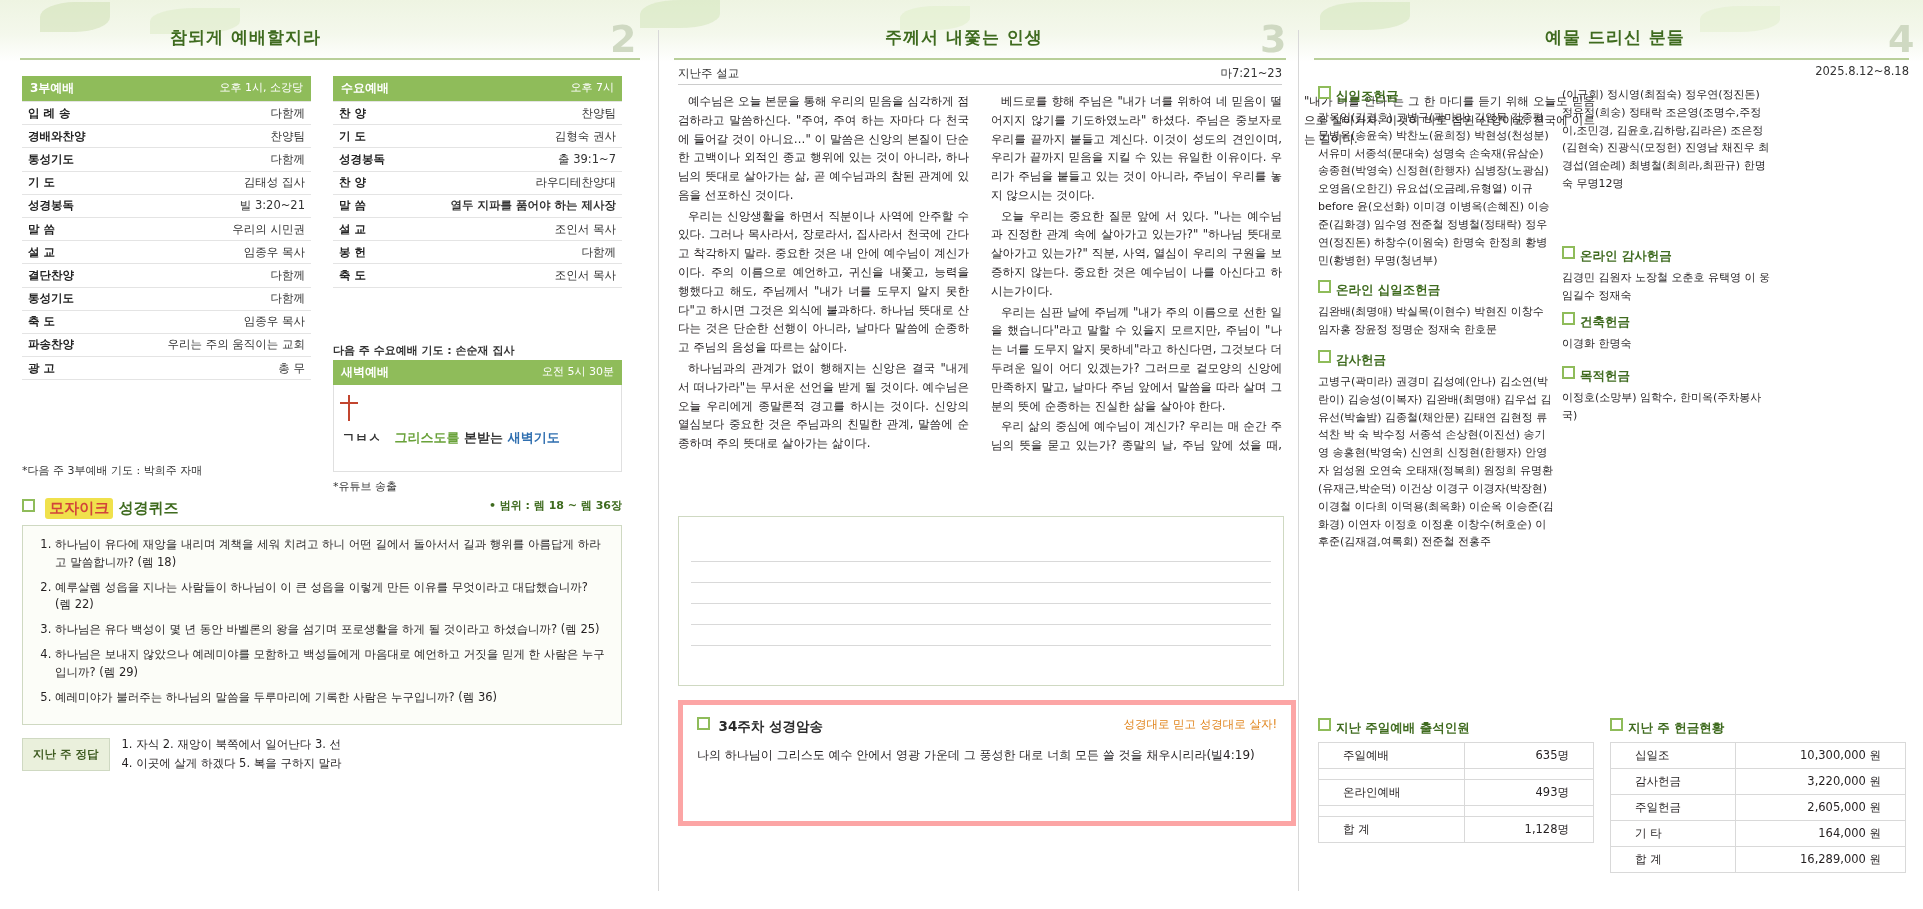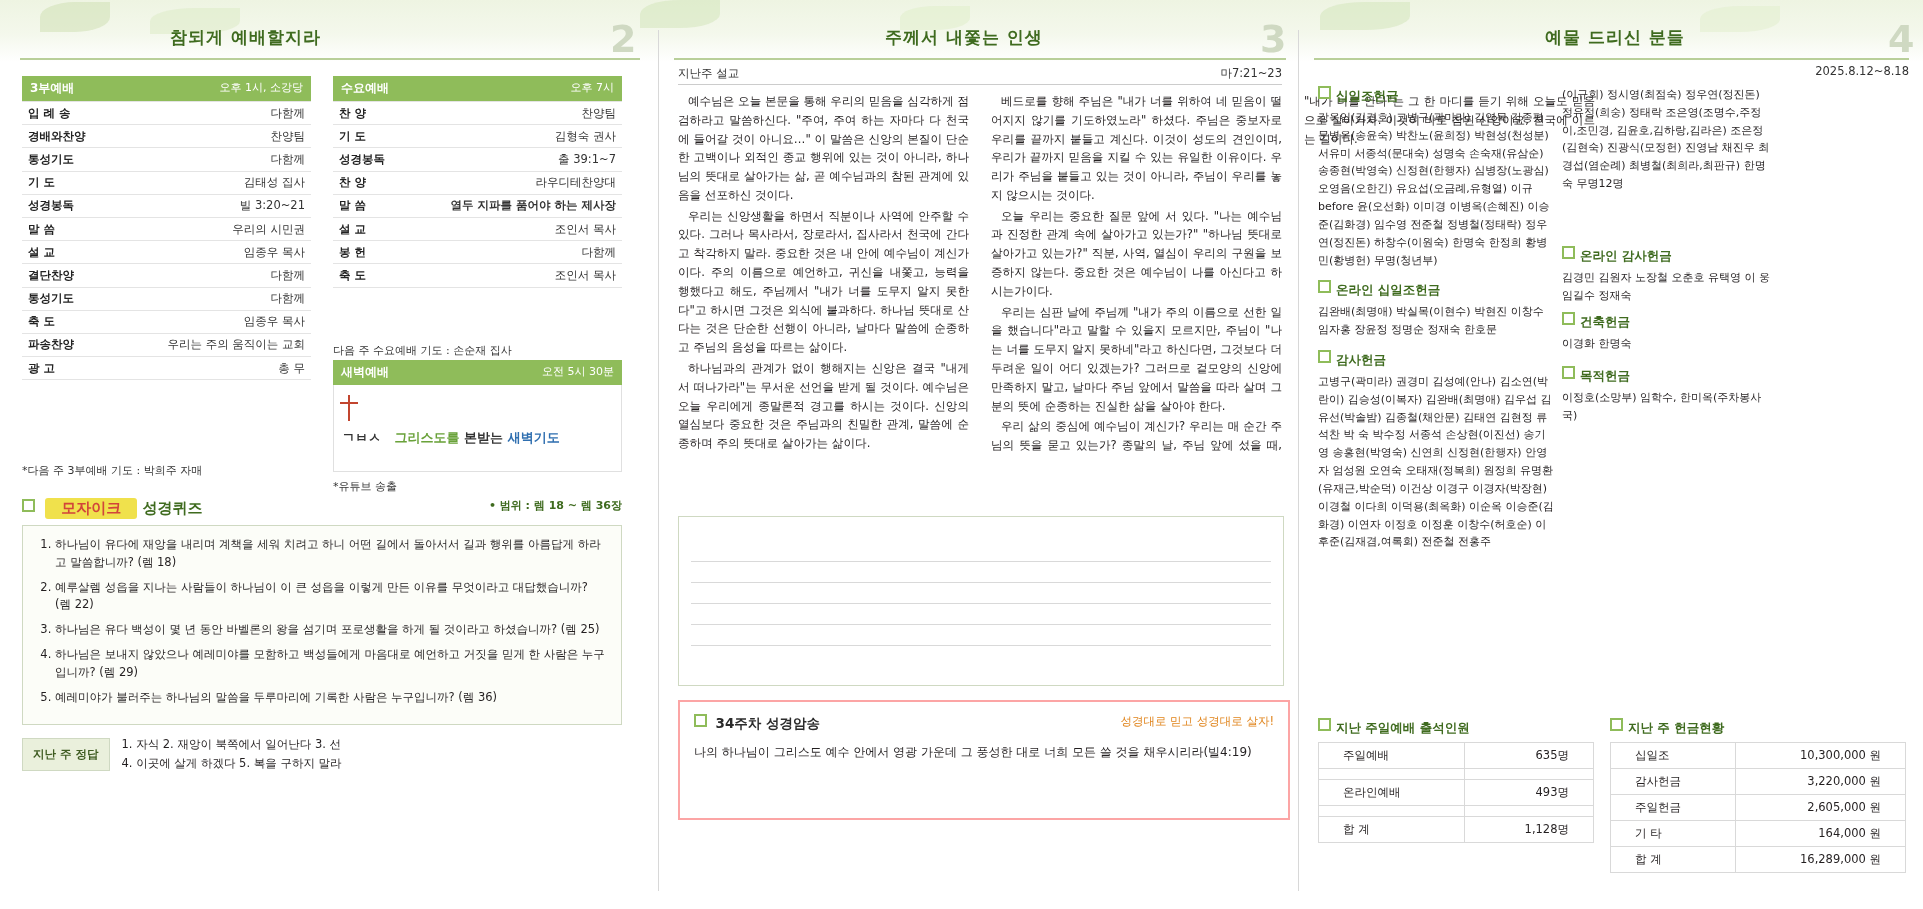--- a/index.html
+++ b/index.html
@@ -46,39 +46,39 @@
   
   .dawnbox{border:1px solid #e0e0e0;border-top:none;height:86px;position:relative;background:#fff;}
   .cross{position:absolute;left:14px;top:10px;width:2px;height:26px;background:#c2452f;}
   .crossbar{position:absolute;left:6px;top:17px;width:18px;height:2px;background:#c2452f;}
   .dawntxt{position:absolute;left:8px;top:44px;font-size:13px;font-weight:bold;color:#333;}
   .dawntxt .g{color:#6aa23a;}
   .dawntxt .b{color:#2f6fb0;}
 
   
   .qz-title{font-size:15px;font-weight:bold;color:#3f6b1f;}
-  .qz-badge{display:inline-block;background:#f0e14c;color:#d2453a;font-weight:bold;padding:1px 16px;border-radius:3px;}
+  .qz-badge{display:inline-block;background:#f0e14c;color:#d2453a;font-weight:bold;padding:1px 4px;border-radius:3px;}
   .qz-range{float:right;font-size:11px;color:#3f6b1f;}
   .qbox{border:1px solid #cfd9c2;background:#fcfdf8;padding:10px 14px;margin-top:6px;}
   .qbox ol{margin:0;padding-left:18px;}
   .qbox li{margin:0 0 7px 0;line-height:1.55;font-size:11.5px;}
   .ansrow{display:flex;align-items:center;margin-top:10px;}
   .anslabel{background:#eaf0dc;border:1px solid #cfd9c2;padding:8px 10px;font-size:11.5px;font-weight:bold;color:#3f5c22;}
   .anstext{padding-left:12px;line-height:1.7;font-size:11.5px;}
 
   
   .serm-head{display:flex;justify-content:space-between;font-size:11.5px;color:#333;}
   .serm-cols{column-count:2;column-gap:22px;font-size:11.6px;line-height:1.62;text-align:justify;}
   .serm-cols p{margin:0 0 2px 0;text-indent:10px;}
   .notebox{border:1px solid #cfd9c2;background:#fff;padding:10px 12px;}
   .notebox .t{font-weight:bold;color:#3f6b1f;font-size:12.5px;}
   .notebox .sub{float:right;color:#6a9b3b;font-size:11px;}
   .ruled{margin-top:14px;}
   .ruled div{border-bottom:1px solid #d9d9d9;height:20px;}
-  .memv{border:2px solid #fca5a5;background:#fff;padding:12px 14px;}
+  .memv{border:5px solid #fca5a5;background:#fff;padding:12px 14px;}
   .memv .t{font-weight:bold;font-size:13.5px;color:#2b2b2b;}
   .memv .slogan{float:right;color:#e0841c;font-size:11.5px;}
   .memv p{margin:10px 0 0 0;font-size:12px;line-height:1.6;}
 
   
   .offhead{font-weight:bold;font-size:12.5px;color:#3f6b1f;margin:0 0 4px 0;}
   .sq{display:inline-block;width:9px;height:9px;border:2px solid #8fbc5a;margin-right:5px;vertical-align:1px;}
   .names{font-size:11px;line-height:1.62;}
 
   
@@ -201,21 +201,21 @@
       <tr>
             <td class="l">봉    헌</td>
             <td class="r">다함께</td>
           </tr>
       <tr>
             <td class="l">축    도</td>
             <td class="r">조인서 목사</td>
           </tr>
     </tbody>
       </table>
-    <div class="note" style="position:absolute;left:333px;top:336px;">다음 주 수요예배 기도 : 손순재 집사</div>
+    <div class="note" style="position:absolute;left:333px;top:336px;font-weight:bold;">다음 주 수요예배 기도 : 손순재 집사</div>
 
     <div style="position:absolute;left:333px;top:360px;width:289px;">
       <div class="cap2">
         <span>새벽예배</span><span class="r">오전 5시 30분</span>
       </div>
       <div class="dawnbox">
         <div class="cross"></div>
         <div class="crossbar"></div>
         <div class="dawntxt">
           <span>ㄱㅂㅅ</span>

